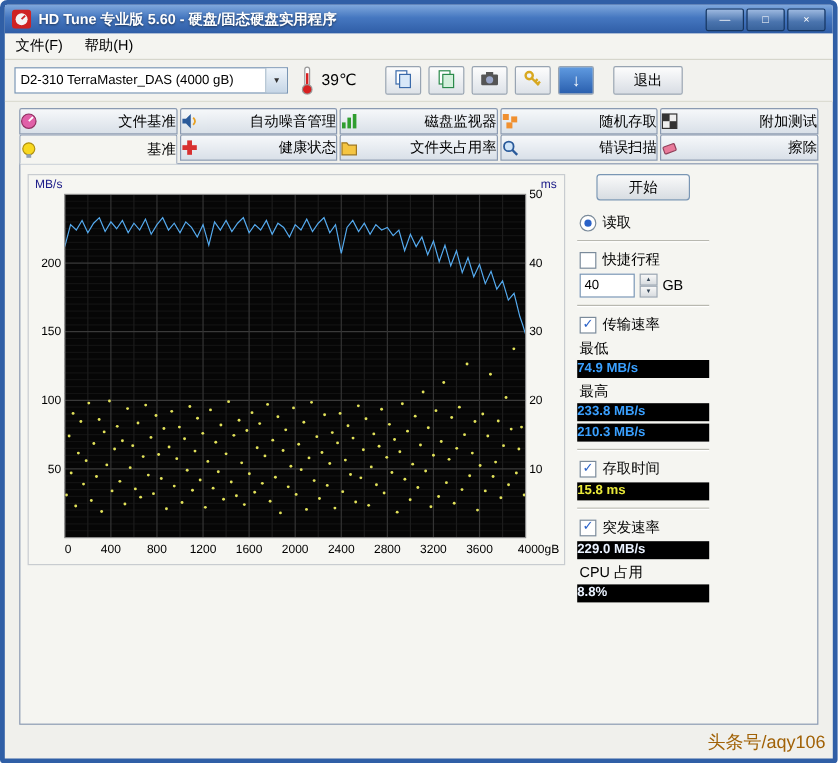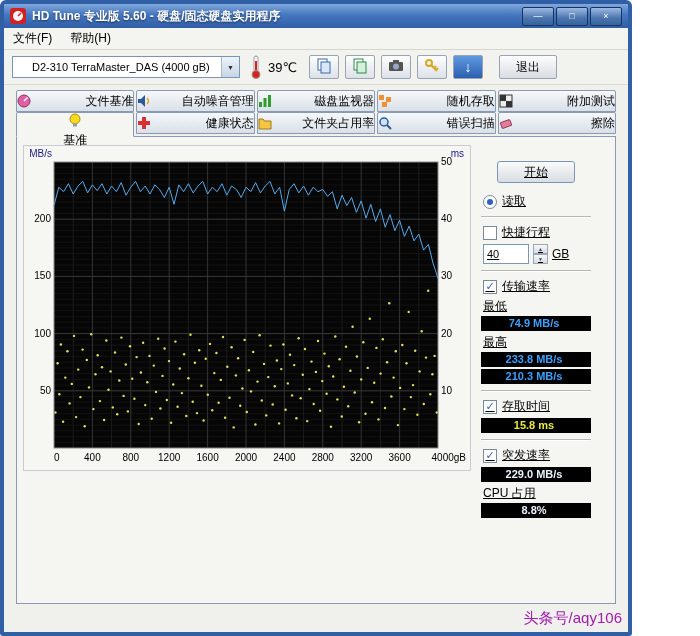--- a/index.html
+++ b/index.html
@@ -1,78 +1,78 @@
 <!DOCTYPE html>
 <html><head>
 <meta charset="utf-8">
 <style>
   html,body{margin:0;padding:0;background:#ffffff;font-family:"Liberation Sans","DejaVu Sans",sans-serif;}
-  .window{width:632px;height:636px;box-sizing:border-box;border:4px solid #305fa6;border-radius:6px 6px 3px 3px;
+  .window{width:698px;height:636px;box-sizing:border-box;border:4px solid #305fa6;border-radius:6px 6px 3px 3px;
           background:#f0f0ec;display:flex;flex-direction:column;overflow:hidden;}
   
   .titlebar{height:24px;display:flex;align-items:center;gap:6px;padding:0 6px;
             background:linear-gradient(#7fa8dd,#4577c0 45%,#2f5da6);flex:0 0 auto;}
   .titlebar .title{color:#fff;font-size:12px;font-weight:bold;text-shadow:0 1px 2px rgba(0,0,0,.55);
                    white-space:nowrap;overflow:hidden;flex:1;}
   .app-icon{width:16px;height:16px;display:inline-flex;}
   .winbtns{display:flex;gap:2px;margin-left:auto;}
   .winbtn{width:30px;height:17px;border:1px solid #16355e;border-radius:2px;color:#fff;font-size:9px;line-height:1;
           display:flex;align-items:center;justify-content:center;background:linear-gradient(#9db9e0,#4a74ae 60%,#39639c);cursor:default;}
   
   .menubar{height:21px;display:flex;align-items:center;background:#f4f4f0;border-bottom:1px solid #d6d6cc;padding-left:0;flex:0 0 auto;}
   .menu-item{font-size:12px;padding:2px 9px;color:#000;}
   
   .toolbar{height:34px;display:flex;align-items:center;gap:6px;padding:0 8px;background:#f2f2ee;
            border-bottom:1px solid #dcdcd2;flex:0 0 auto;}
   .combo{width:228px;height:22px;background:#fff;border:1px solid #7a96b4;display:flex;align-items:center;box-sizing:border-box;}
-  .combo-text{flex:1;font-size:11px;padding:0 19px;white-space:nowrap;overflow:hidden;}
+  .combo-text{flex:1;font-size:11px;padding:0 4px;white-space:nowrap;overflow:hidden;}
   .combo-arrow{width:17px;height:20px;border-left:1px solid #a8bccc;background:linear-gradient(#eef4fa,#c6d6e6);
                display:flex;align-items:center;justify-content:center;font-size:7px;color:#333;}
   .therm{width:12px;height:24px;display:inline-flex;margin-left:4px;}
-  .temp{font-size:13px;margin-right:6px;}
+  .temp{font-size:13px;margin-right:18px;}
   .toolbtn{width:30px;height:24px;border:1px solid #98a4b2;border-radius:2px;background:linear-gradient(#fdfdfd,#dde2e8);
            display:flex;align-items:center;justify-content:center;padding:0;}
   .toolbtn.dl{background:linear-gradient(#5f9ae0,#2a5fae);color:#fff;font-size:14px;font-weight:bold;}
   .exitbtn{width:58px;height:24px;margin-left:10px;border:1px solid #98a4b2;border-radius:2px;
            background:linear-gradient(#fdfdfd,#d8dde4);font-size:12px;font-family:inherit;}
   
   .tabrow{display:flex;gap:2px;padding:0 12px;flex:0 0 auto;}
   .tabs-top{margin-top:5px;}
   .tab{flex:1;height:20px;display:flex;align-items:center;justify-content:space-between;gap:5px;font-size:12px;
        border:1px solid #8a9ab2;border-radius:2px 2px 0 0;background:linear-gradient(#f6f8fa,#d9e0e8);white-space:nowrap;}
   .tabs-main{margin-bottom:-1px;position:relative;z-index:2;}
-  .tabs-main .tab.active{background:#f5f5f1;height:23px;border-bottom:1px solid #f5f5f1;flex-direction:column;}
+  .tabs-main .tab.active{background:#f5f5f1;height:23px;border-bottom:1px solid #f5f5f1;}
   .ticon{width:14px;height:14px;display:inline-flex;flex:0 0 auto;}
   
   .content{flex:1;margin:0 12px;border:1px solid #8a9ab2;background:#f5f5f1;position:relative;}
   .chartbox{position:absolute;left:6px;top:8px;width:446px;height:324px;background:#f6f6f2;border:1px solid #c8ccd0;}
   .chartbox svg{display:block;}
-  .side{position:absolute;left:464px;top:24px;width:110px;font-size:12px;text-decoration:underline;}
+  .side{position:absolute;left:464px;top:8px;width:110px;font-size:12px;}
   .startbtn{display:block;width:78px;height:22px;margin:0 auto 10px;border:1px solid #7a96b4;border-radius:3px;
             background:linear-gradient(#fafafa,#d8dde2);font-size:12px;font-family:inherit;}
   .row{display:flex;align-items:center;gap:5px;margin:3px 0 3px 2px;}
   .radio{width:12px;height:12px;border:1px solid #7a8a9a;border-radius:50%;background:#fff;display:inline-flex;
          align-items:center;justify-content:center;flex:0 0 auto;}
   .radio .dot{display:none;}
   .radio.on .dot{display:block;width:6px;height:6px;border-radius:50%;background:#2a62c8;}
   .cb{width:12px;height:12px;border:1px solid #7a8a9a;background:#fff;display:inline-flex;align-items:center;
       justify-content:center;flex:0 0 auto;}
   .cb .mark{color:#2a62c8;font-size:11px;font-weight:bold;line-height:1;}
   .sep{height:0;border-top:1px solid #b8b8b0;border-bottom:1px solid #ffffff;margin:6px 0;}
   .spin-row{display:flex;align-items:center;gap:4px;margin:2px 0 2px 2px;}
   .spin-input{width:38px;height:18px;border:1px solid #7a96b4;font-size:11px;padding:0 3px;font-family:inherit;box-sizing:content-box;}
   .spin-btns{display:flex;flex-direction:column;width:15px;height:20px;}
   .spin-btns span{flex:1;display:flex;align-items:center;justify-content:center;font-size:5px;color:#345;
                   border:1px solid #9aa6b2;background:linear-gradient(#f8f8f8,#d8dce0);}
   .vlabel{margin:3px 0 1px 2px;}
-  .vbox{height:15px;line-height:15px;background:#000;text-align:center;padding-right:4px;font-size:11px;
+  .vbox{height:15px;line-height:15px;background:#000;text-align:left;padding-right:4px;font-size:11px;
         font-weight:bold;margin:0 0 2px 0;}
   
   .footer{height:28px;flex:0 0 auto;display:flex;align-items:center;justify-content:flex-end;padding-right:6px;}
-  .watermark{color:#a21caf;font-size:15px;text-align:right;}
+  .watermark{color:#a16207;font-size:15px;text-align:right;}
 </style>
 </head>
 <body>
 
 <div class="window">
 
   <div class="titlebar">
     <span class="app-icon">
       <svg viewBox="0 0 16 16" width="16" height="16">
           <rect width="16" height="16" rx="3" fill="#cf2323"></rect>

